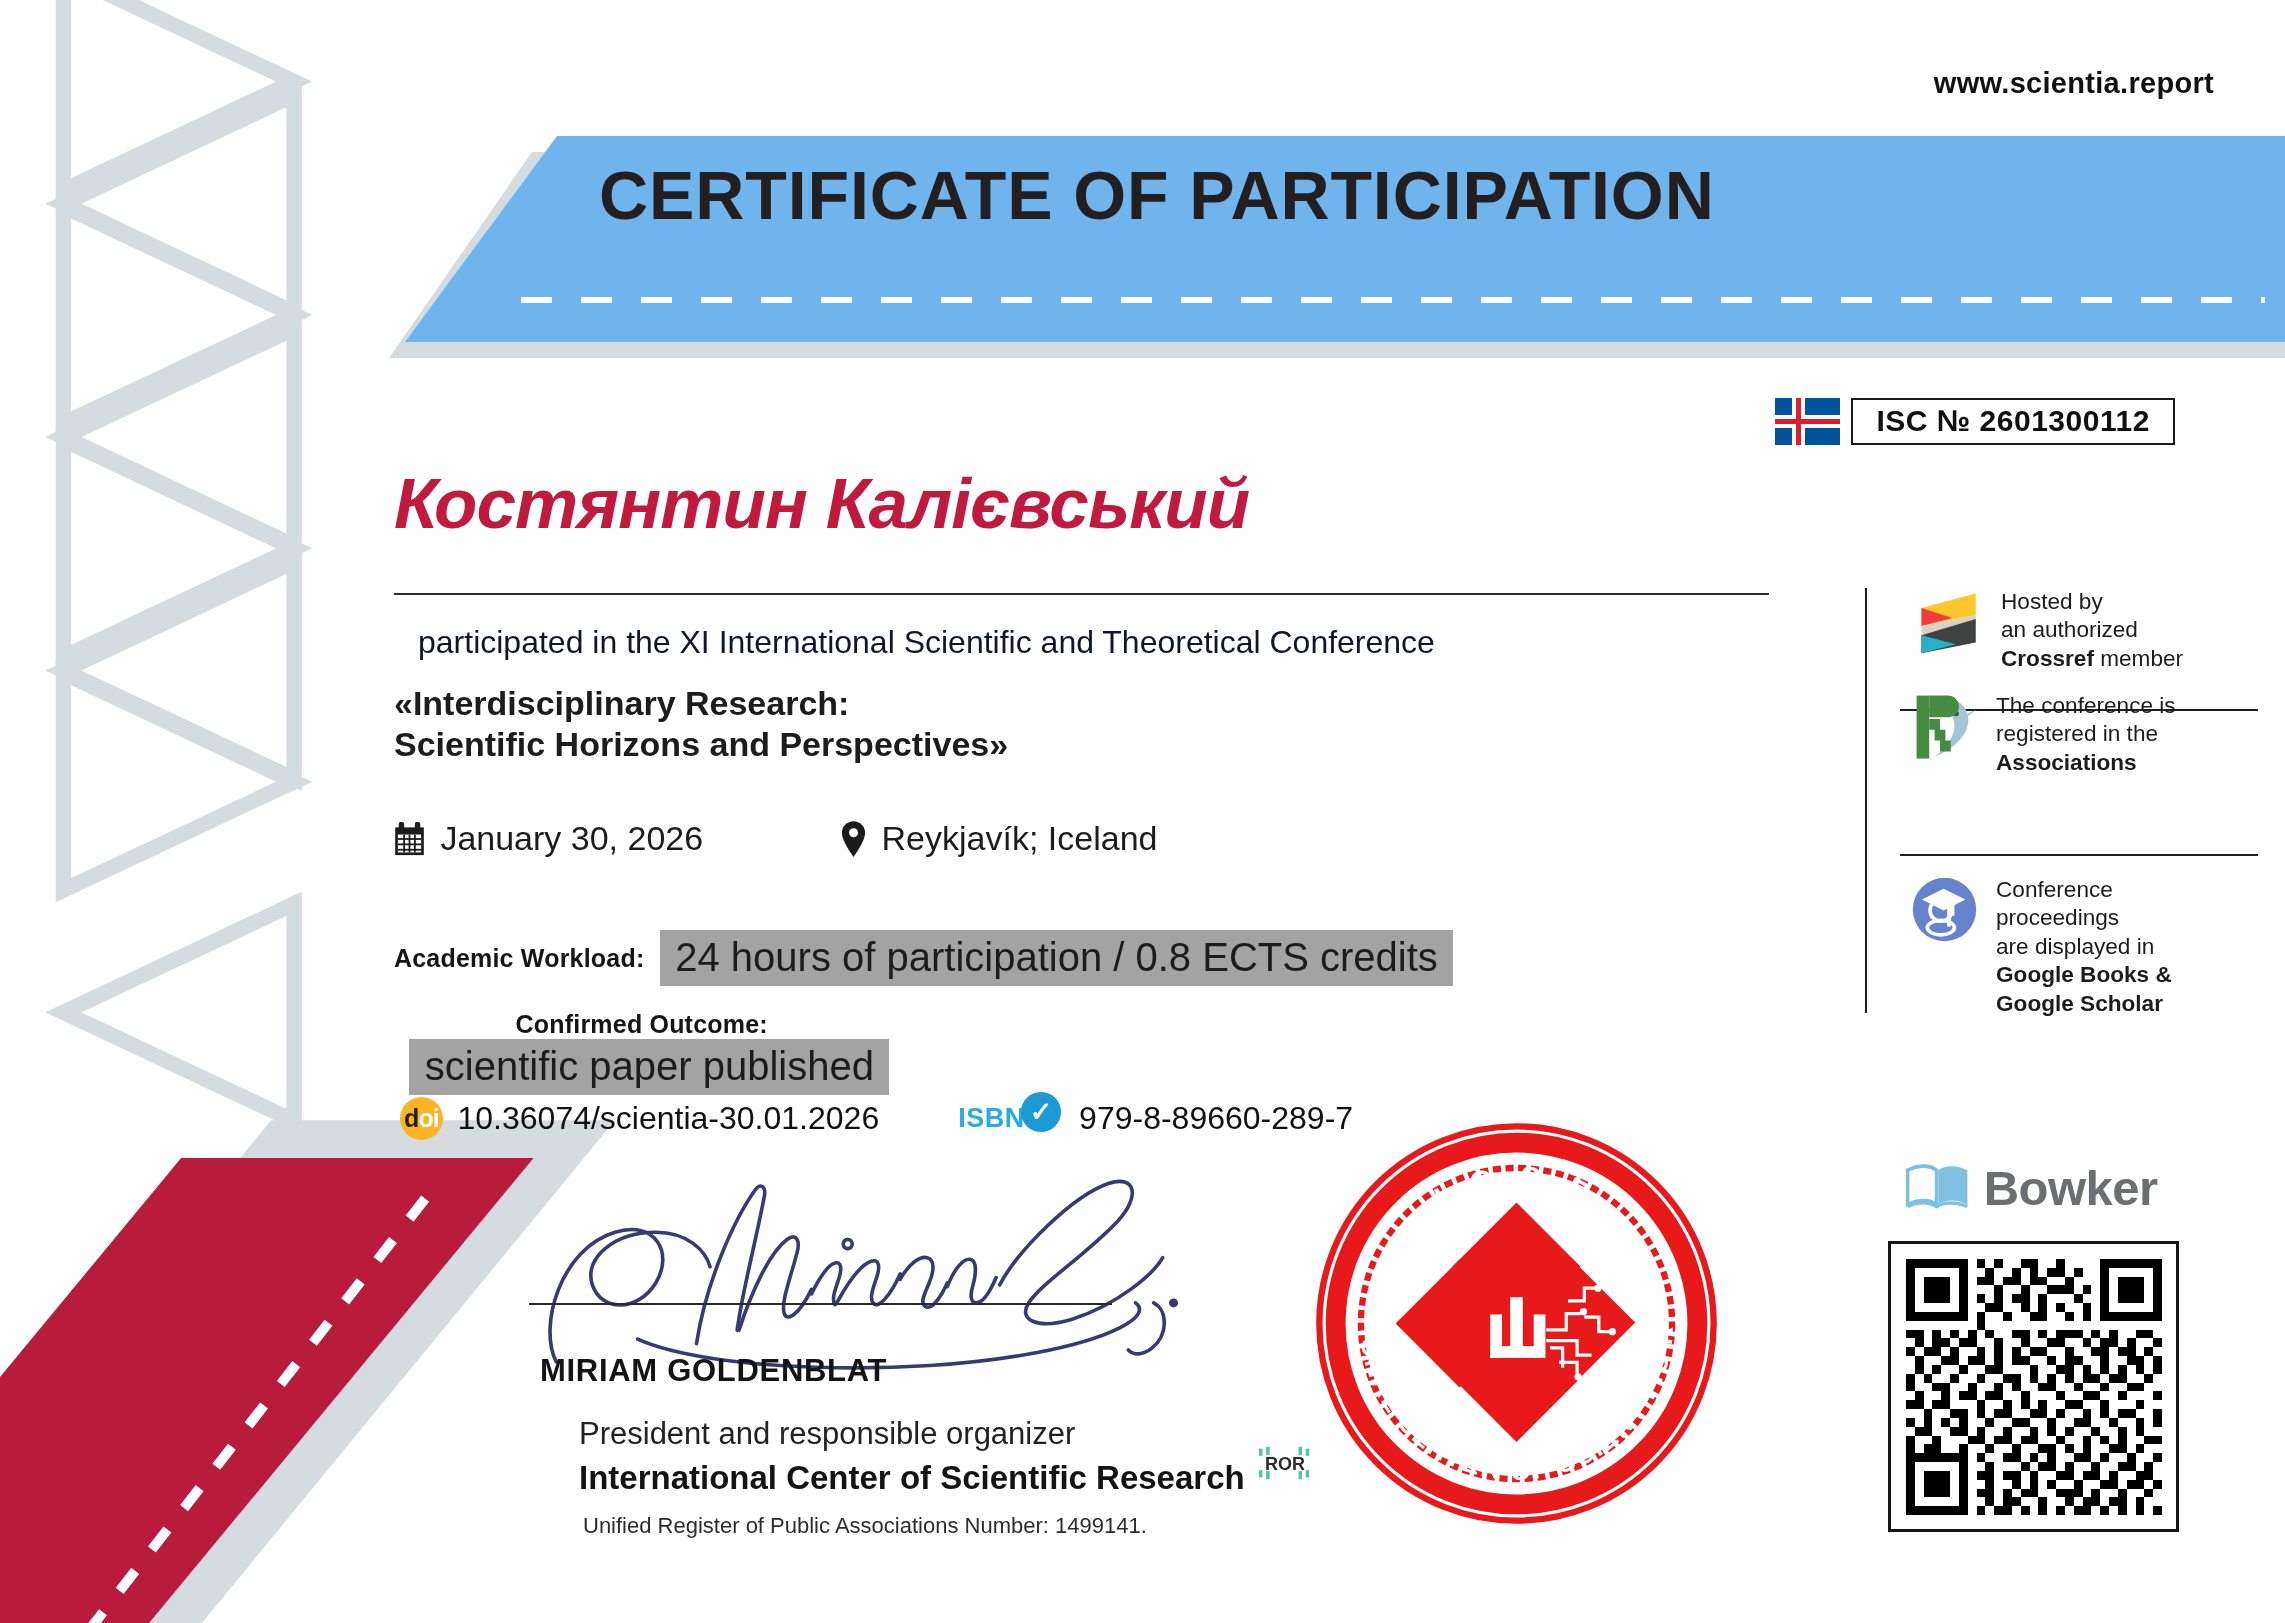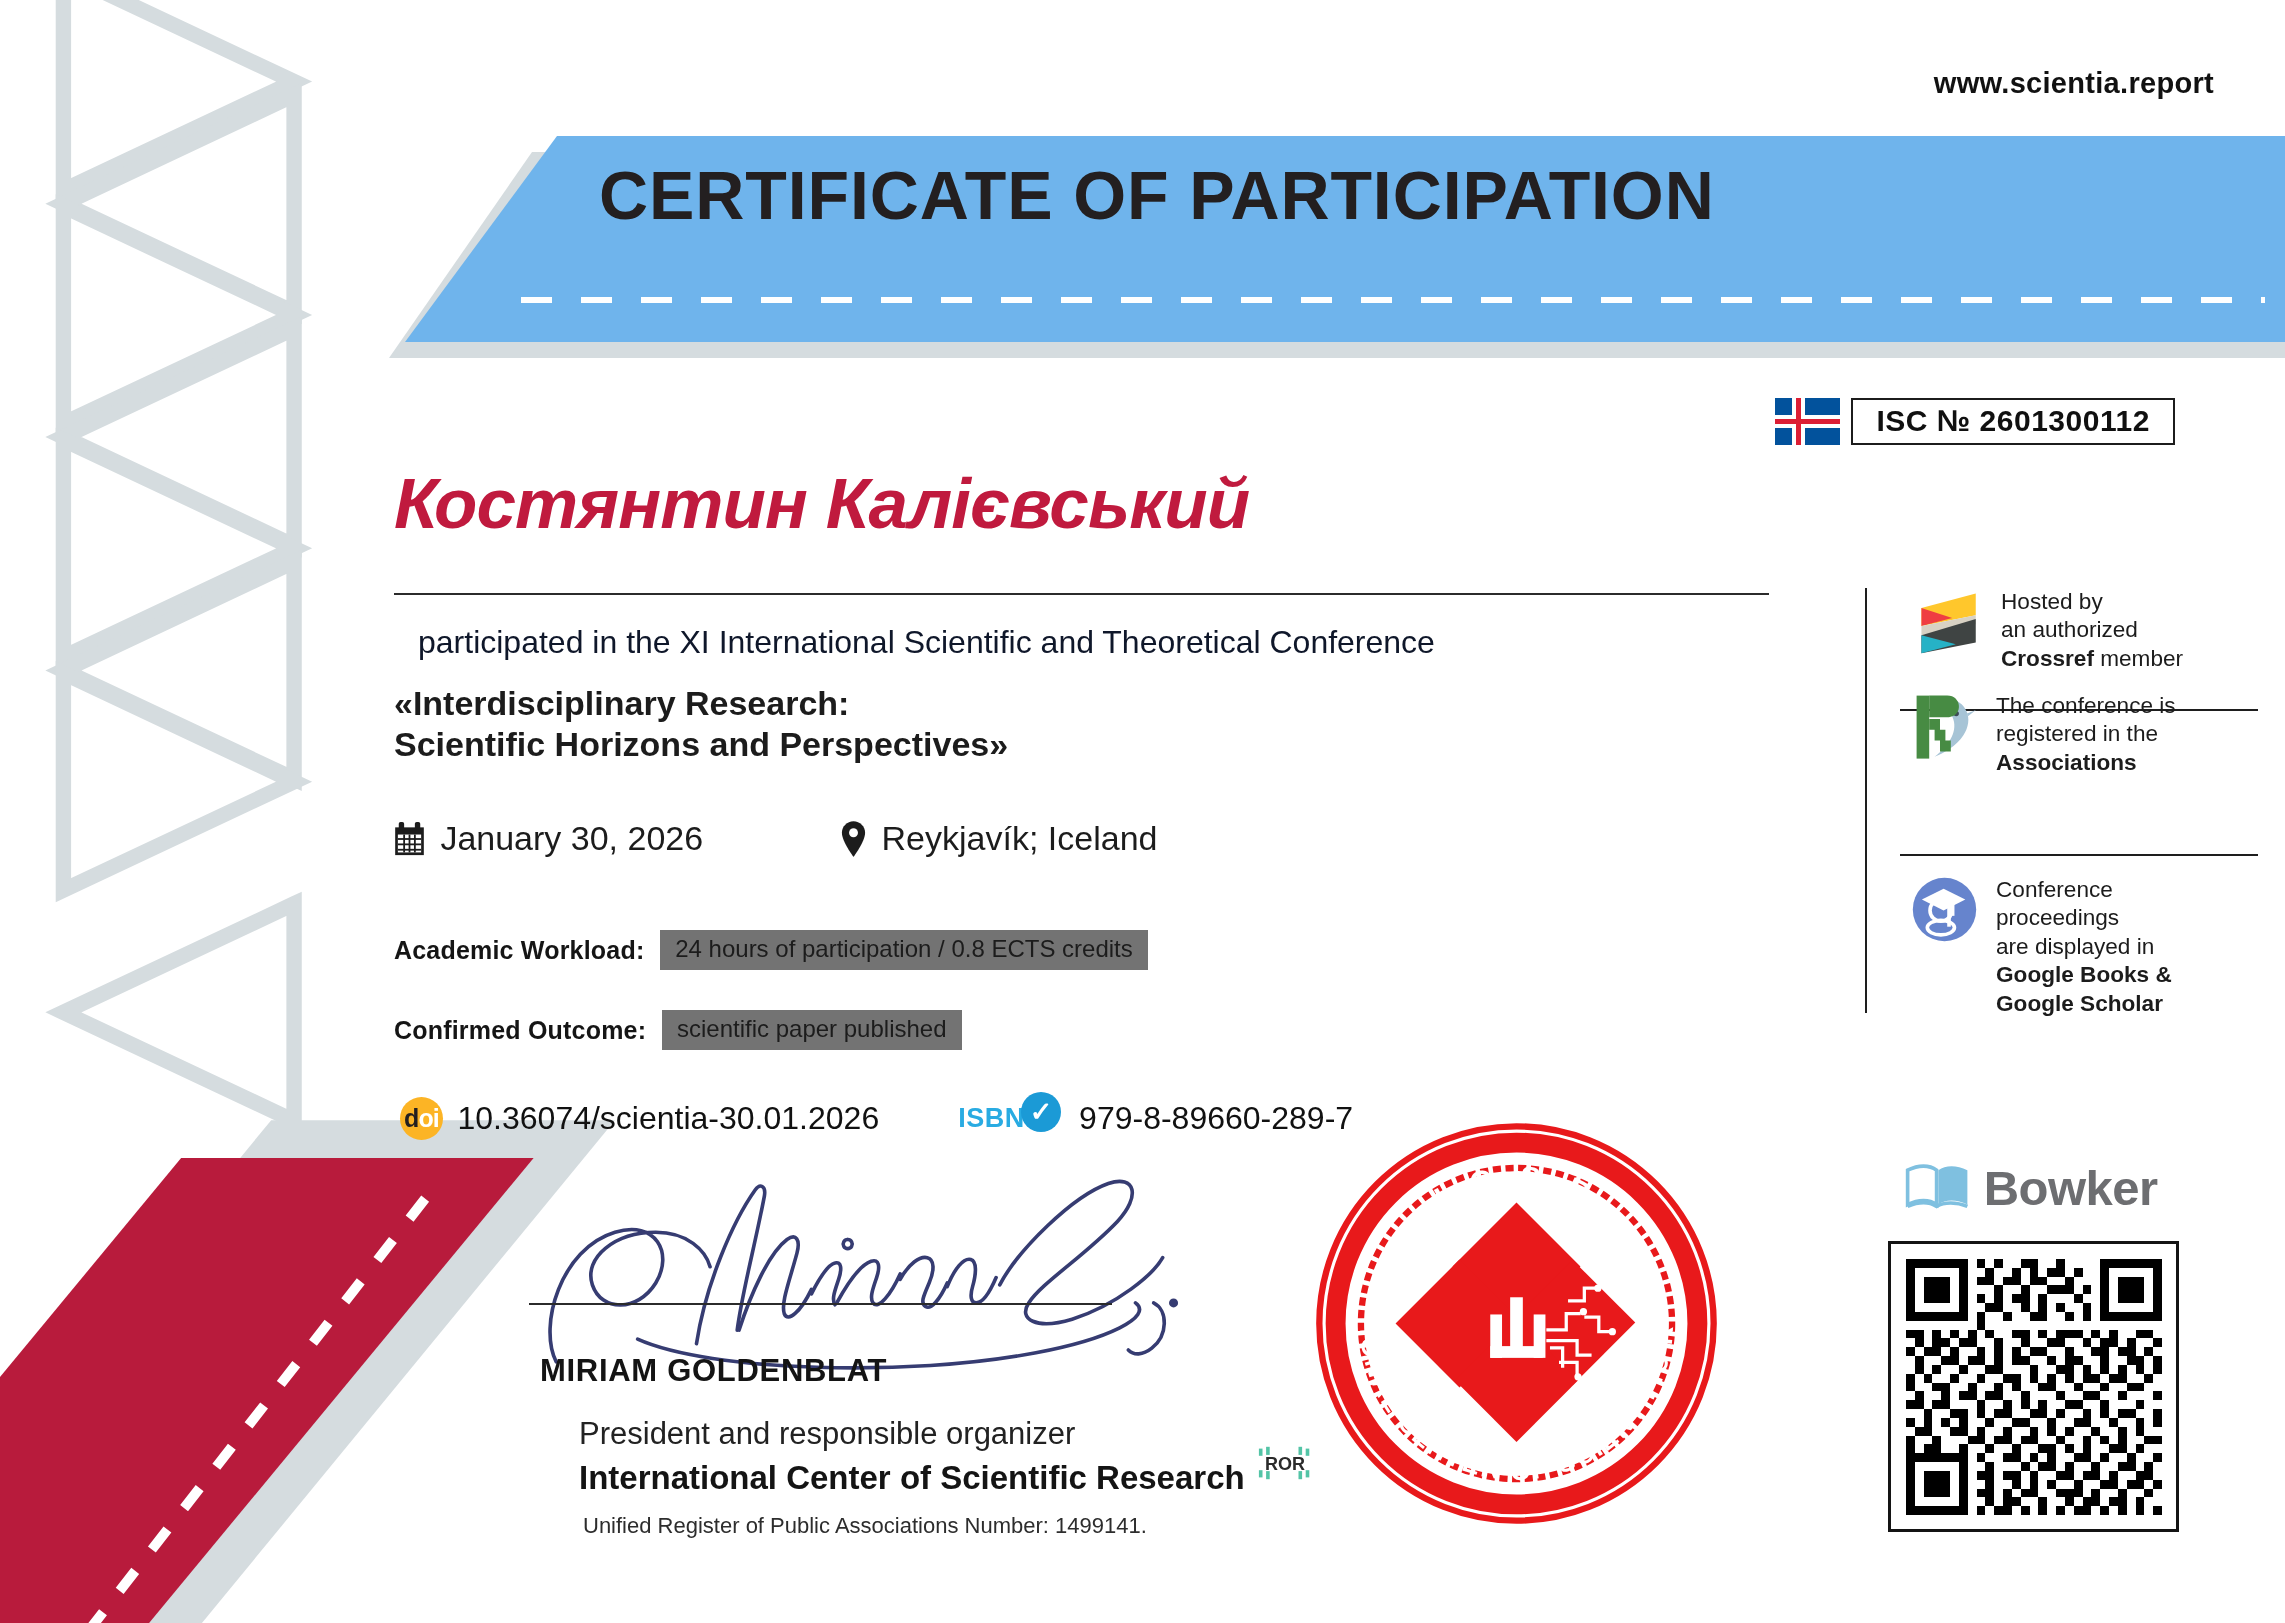--- a/index.html
+++ b/index.html
@@ -46,23 +46,23 @@
   .part-line { position:absolute; left:394px; top:624px; font-size:32px; color:#0f172a;margin-left:24px; }
   .conf-title { position:absolute; left:394px; top:683px; font-size:34px; font-weight:bold; color:#1c1c1c; line-height:1.22; }
 
   .meta-row { position:absolute; left:394px; top:819px; display:flex; align-items:center; gap:0; }
   .meta-item { display:flex; align-items:center; font-size:34px; color:#1c1c1c; }
   .meta-item .ico { margin-right:15.4px; display:flex; align-items:center; }
   .meta-gap { width:138px; }
 
   .kv { position:absolute; display:flex; align-items:center; }
   .kv .k { font-size:25px; font-weight:bold; color:#151515; letter-spacing:0.2px; }
-  .kv .v { background:#737373; font-size:24px; color:#1c1c1c; padding:7.2px 15.4px 9px 15.4px; margin-left:15.4px; line-height:1; }
+  .kv .v { background:#a3a3a3; font-size:40px; color:#1c1c1c; padding:7.2px 15.4px 9px 15.4px; margin-left:15.4px; line-height:1; }
   .kv-workload { left:394px; top:930px; }
-  .kv-outcome  { left:394px; top:1010px; }
+  .kv-outcome  { left:394px; top:1010px;flex-direction:column; }
 
   .ids { position:absolute; left:400px; top:1097px; display:flex; align-items:center; }
   .doi-badge { width:43px; height:43px; border-radius:50%; background:#fcb425; color:#231f20;
       font-size:25px; font-weight:bold; display:flex; align-items:center; justify-content:center; letter-spacing:-0.9px; }
   .doi-badge .oo { color:#fff; }
   .doi-text { font-size:32px; color:#111; margin-left:14.5px; }
   .isbn-wrap { display:flex; align-items:center; margin-left:79px; }
   .isbn-lbl { font-size:27px; font-weight:bold; color:#29abe2; letter-spacing:0.5px; }
   .isbn-check { width:40px; height:40px; border-radius:50%; background:#1b9ad6; margin-left:-3.6px; margin-top:-12.7px;
       display:flex; align-items:center; justify-content:center; color:#fff; font-size:27px; font-weight:bold; }

